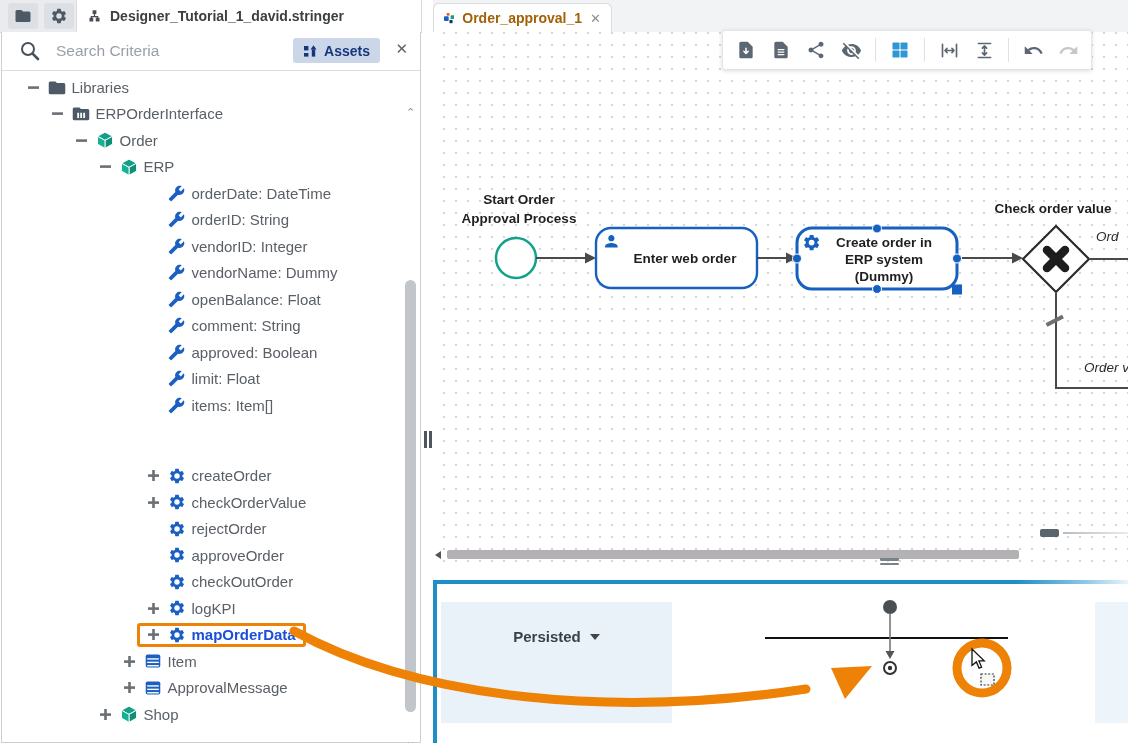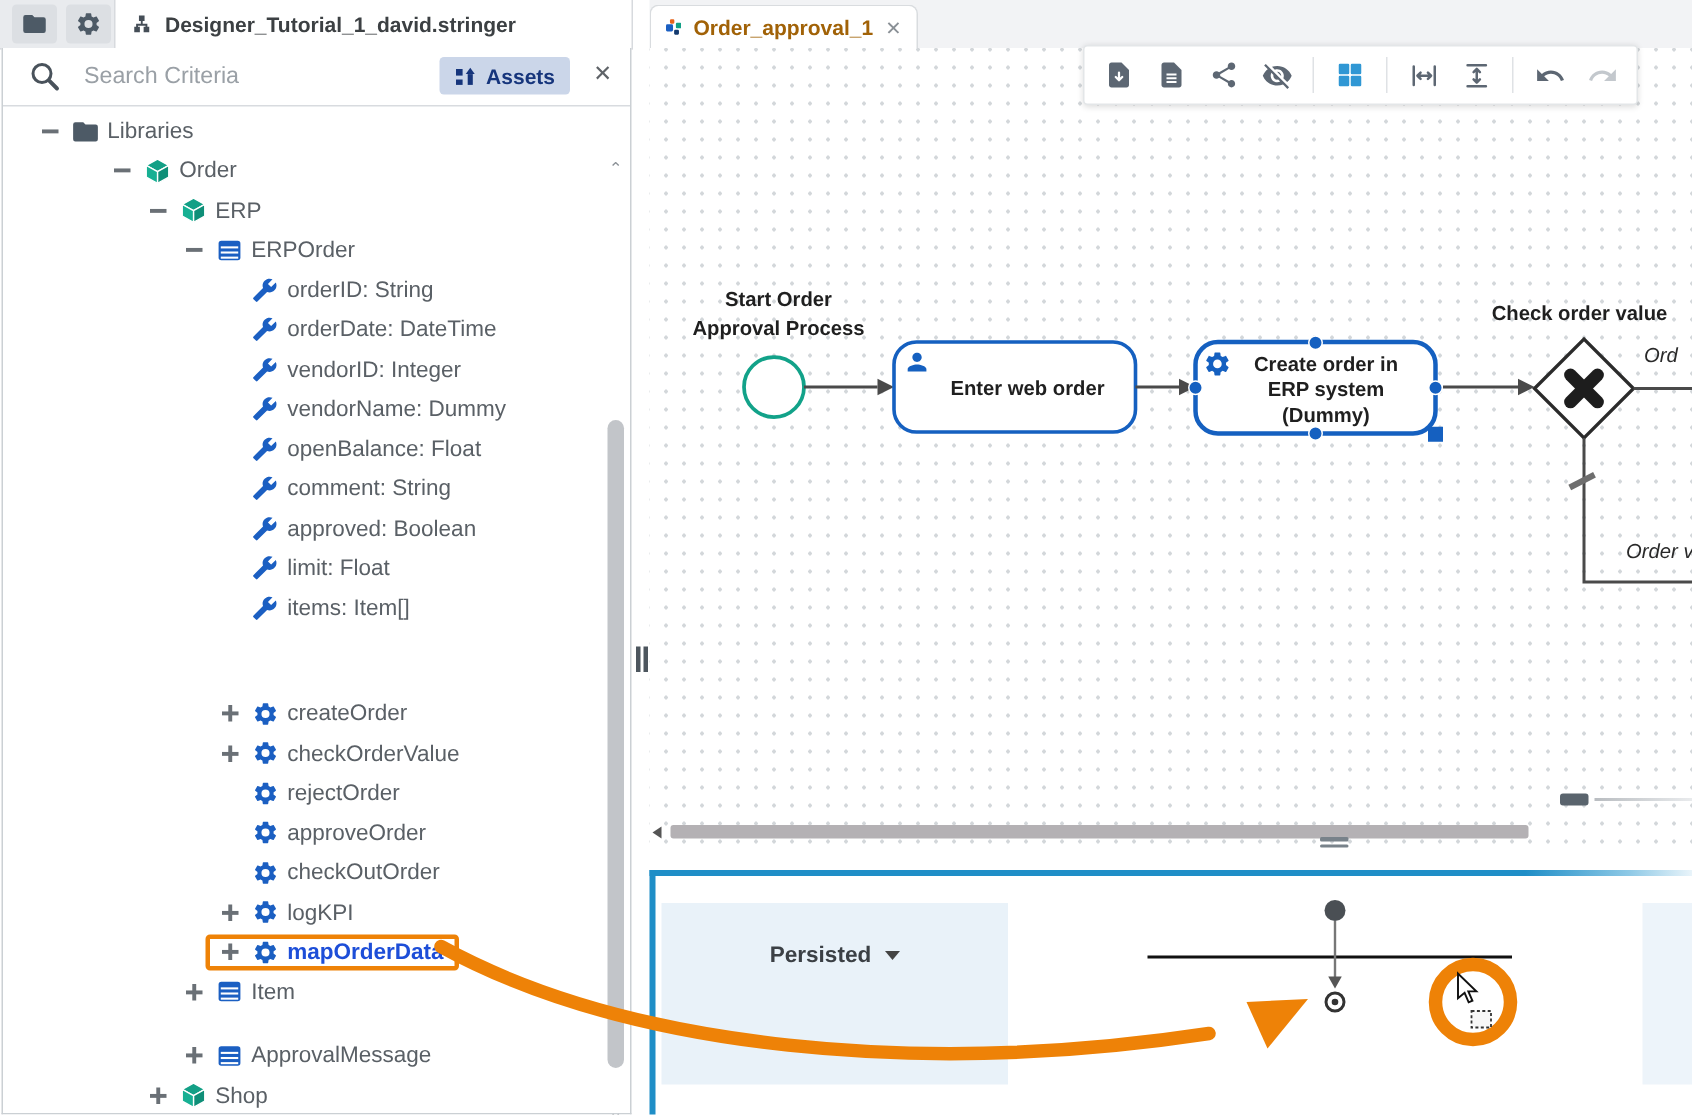--- a/index.html
+++ b/index.html
@@ -127,20 +127,38 @@
             </svg>
           </span>
           <span class="ticon">
             <svg width="19" height="17" viewBox="0 0 24 22">
               <path fill="#4d5a66" d="M10 3H3a2 2 0 0 0-2 2v13a2 2 0 0 0 2 2h18a2 2 0 0 0 2-2V7a2 2 0 0 0-2-2h-9l-2-2z"></path>
             </svg>
           </span>
           <span class="lbl">Libraries</span>
         </span>
       </div>
+      <div class="trow" style="padding-left: 48px;">
+        <span class="row-inner">
+          <span class="expander">
+            <svg width="13" height="13" viewBox="0 0 13 13">
+              <rect x="1" y="5.3" width="11" height="2.6" fill="#6a7076"></rect>
+            </svg>
+          </span>
+          <span class="ticon">
+            <svg width="19" height="17" viewBox="0 0 24 22">
+              <path fill="#4d5a66" d="M10 3H3a2 2 0 0 0-2 2v13a2 2 0 0 0 2 2h18a2 2 0 0 0 2-2V7a2 2 0 0 0-2-2h-9l-2-2z"></path>
+              <rect x="7" y="10" width="2.4" height="7" fill="#fff"></rect>
+              <rect x="11" y="10" width="2.4" height="7" fill="#fff"></rect>
+              <rect x="15" y="10" width="2.4" height="7" fill="#fff"></rect>
+            </svg>
+          </span>
+          <span class="lbl">ERPOrderInterface</span>
+        </span>
+      </div>
       <div class="trow" style="padding-left: 72px;">
         <span class="row-inner">
           <span class="expander">
             <svg width="13" height="13" viewBox="0 0 13 13">
               <rect x="1" y="5.3" width="11" height="2.6" fill="#6a7076"></rect>
             </svg>
           </span>
           <span class="ticon">
             <svg width="18" height="18" viewBox="0 0 24 24">
               <polygon points="12,1.5 22,7 12,12.5 2,7" fill="#13a086" stroke="#fff" stroke-width="1.2"></polygon>
@@ -161,272 +179,254 @@
           <span class="ticon">
             <svg width="18" height="18" viewBox="0 0 24 24">
               <polygon points="12,1.5 22,7 12,12.5 2,7" fill="#13a086" stroke="#fff" stroke-width="1.2"></polygon>
               <polygon points="22,7 22,17.5 12,23 12,12.5" fill="#0f8f78" stroke="#fff" stroke-width="1.2"></polygon>
               <polygon points="2,7 2,17.5 12,23 12,12.5" fill="#17b093" stroke="#fff" stroke-width="1.2"></polygon>
             </svg>
           </span>
           <span class="lbl">ERP</span>
         </span>
       </div>
+      <div class="trow" style="padding-left: 144px;">
+        <span class="row-inner">
+          <span class="expander"></span>
+          <span class="ticon">
+            <svg width="17" height="17" viewBox="0 0 24 24">
+              <g transform="scale(-1,1) translate(-24,0)">
+                <path fill="#1b5fc2" d="M22.7 19l-9.1-9.1c.9-2.3.4-5-1.5-6.9-2-2-5-2.4-7.4-1.3L9 6 6 9 1.6 4.7C.4 7.1.9 10.1 2.9 12.1c1.9 1.9 4.6 2.4 6.9 1.5l9.1 9.1c.4.4 1 .4 1.4 0l2.3-2.3c.5-.4.5-1.1.1-1.4z"></path>
+              </g>
+            </svg>
+          </span>
+          <span class="lbl">orderDate: DateTime</span>
+        </span>
+      </div>
+      <div class="trow" style="padding-left: 144px;">
+        <span class="row-inner">
+          <span class="expander"></span>
+          <span class="ticon">
+            <svg width="17" height="17" viewBox="0 0 24 24">
+              <g transform="scale(-1,1) translate(-24,0)">
+                <path fill="#1b5fc2" d="M22.7 19l-9.1-9.1c.9-2.3.4-5-1.5-6.9-2-2-5-2.4-7.4-1.3L9 6 6 9 1.6 4.7C.4 7.1.9 10.1 2.9 12.1c1.9 1.9 4.6 2.4 6.9 1.5l9.1 9.1c.4.4 1 .4 1.4 0l2.3-2.3c.5-.4.5-1.1.1-1.4z"></path>
+              </g>
+            </svg>
+          </span>
+          <span class="lbl">orderID: String</span>
+        </span>
+      </div>
+      <div class="trow" style="padding-left: 144px;">
+        <span class="row-inner">
+          <span class="expander"></span>
+          <span class="ticon">
+            <svg width="17" height="17" viewBox="0 0 24 24">
+              <g transform="scale(-1,1) translate(-24,0)">
+                <path fill="#1b5fc2" d="M22.7 19l-9.1-9.1c.9-2.3.4-5-1.5-6.9-2-2-5-2.4-7.4-1.3L9 6 6 9 1.6 4.7C.4 7.1.9 10.1 2.9 12.1c1.9 1.9 4.6 2.4 6.9 1.5l9.1 9.1c.4.4 1 .4 1.4 0l2.3-2.3c.5-.4.5-1.1.1-1.4z"></path>
+              </g>
+            </svg>
+          </span>
+          <span class="lbl">vendorID: Integer</span>
+        </span>
+      </div>
+      <div class="trow" style="padding-left: 144px;">
+        <span class="row-inner">
+          <span class="expander"></span>
+          <span class="ticon">
+            <svg width="17" height="17" viewBox="0 0 24 24">
+              <g transform="scale(-1,1) translate(-24,0)">
+                <path fill="#1b5fc2" d="M22.7 19l-9.1-9.1c.9-2.3.4-5-1.5-6.9-2-2-5-2.4-7.4-1.3L9 6 6 9 1.6 4.7C.4 7.1.9 10.1 2.9 12.1c1.9 1.9 4.6 2.4 6.9 1.5l9.1 9.1c.4.4 1 .4 1.4 0l2.3-2.3c.5-.4.5-1.1.1-1.4z"></path>
+              </g>
+            </svg>
+          </span>
+          <span class="lbl">vendorName: Dummy</span>
+        </span>
+      </div>
+      <div class="trow" style="padding-left: 144px;">
+        <span class="row-inner">
+          <span class="expander"></span>
+          <span class="ticon">
+            <svg width="17" height="17" viewBox="0 0 24 24">
+              <g transform="scale(-1,1) translate(-24,0)">
+                <path fill="#1b5fc2" d="M22.7 19l-9.1-9.1c.9-2.3.4-5-1.5-6.9-2-2-5-2.4-7.4-1.3L9 6 6 9 1.6 4.7C.4 7.1.9 10.1 2.9 12.1c1.9 1.9 4.6 2.4 6.9 1.5l9.1 9.1c.4.4 1 .4 1.4 0l2.3-2.3c.5-.4.5-1.1.1-1.4z"></path>
+              </g>
+            </svg>
+          </span>
+          <span class="lbl">openBalance: Float</span>
+        </span>
+      </div>
+      <div class="trow" style="padding-left: 144px;">
+        <span class="row-inner">
+          <span class="expander"></span>
+          <span class="ticon">
+            <svg width="17" height="17" viewBox="0 0 24 24">
+              <g transform="scale(-1,1) translate(-24,0)">
+                <path fill="#1b5fc2" d="M22.7 19l-9.1-9.1c.9-2.3.4-5-1.5-6.9-2-2-5-2.4-7.4-1.3L9 6 6 9 1.6 4.7C.4 7.1.9 10.1 2.9 12.1c1.9 1.9 4.6 2.4 6.9 1.5l9.1 9.1c.4.4 1 .4 1.4 0l2.3-2.3c.5-.4.5-1.1.1-1.4z"></path>
+              </g>
+            </svg>
+          </span>
+          <span class="lbl">comment: String</span>
+        </span>
+      </div>
+      <div class="trow" style="padding-left: 144px;">
+        <span class="row-inner">
+          <span class="expander"></span>
+          <span class="ticon">
+            <svg width="17" height="17" viewBox="0 0 24 24">
+              <g transform="scale(-1,1) translate(-24,0)">
+                <path fill="#1b5fc2" d="M22.7 19l-9.1-9.1c.9-2.3.4-5-1.5-6.9-2-2-5-2.4-7.4-1.3L9 6 6 9 1.6 4.7C.4 7.1.9 10.1 2.9 12.1c1.9 1.9 4.6 2.4 6.9 1.5l9.1 9.1c.4.4 1 .4 1.4 0l2.3-2.3c.5-.4.5-1.1.1-1.4z"></path>
+              </g>
+            </svg>
+          </span>
+          <span class="lbl">approved: Boolean</span>
+        </span>
+      </div>
+      <div class="trow" style="padding-left: 144px;">
+        <span class="row-inner">
+          <span class="expander"></span>
+          <span class="ticon">
+            <svg width="17" height="17" viewBox="0 0 24 24">
+              <g transform="scale(-1,1) translate(-24,0)">
+                <path fill="#1b5fc2" d="M22.7 19l-9.1-9.1c.9-2.3.4-5-1.5-6.9-2-2-5-2.4-7.4-1.3L9 6 6 9 1.6 4.7C.4 7.1.9 10.1 2.9 12.1c1.9 1.9 4.6 2.4 6.9 1.5l9.1 9.1c.4.4 1 .4 1.4 0l2.3-2.3c.5-.4.5-1.1.1-1.4z"></path>
+              </g>
+            </svg>
+          </span>
+          <span class="lbl">limit: Float</span>
+        </span>
+      </div>
+      <div class="trow" style="padding-left: 144px;">
+        <span class="row-inner">
+          <span class="expander"></span>
+          <span class="ticon">
+            <svg width="17" height="17" viewBox="0 0 24 24">
+              <g transform="scale(-1,1) translate(-24,0)">
+                <path fill="#1b5fc2" d="M22.7 19l-9.1-9.1c.9-2.3.4-5-1.5-6.9-2-2-5-2.4-7.4-1.3L9 6 6 9 1.6 4.7C.4 7.1.9 10.1 2.9 12.1c1.9 1.9 4.6 2.4 6.9 1.5l9.1 9.1c.4.4 1 .4 1.4 0l2.3-2.3c.5-.4.5-1.1.1-1.4z"></path>
+              </g>
+            </svg>
+          </span>
+          <span class="lbl">items: Item[]</span>
+        </span>
+      </div>
+      <div class="trow" style="padding-left: 144px; margin-top: 44px;">
+        <span class="row-inner">
+          <span class="expander">
+            <svg width="13" height="13" viewBox="0 0 13 13">
+              <rect x="1" y="5.3" width="11" height="2.6" fill="#6a7076"></rect>
+              <rect x="5.2" y="1" width="2.6" height="11" fill="#6a7076"></rect>
+            </svg>
+          </span>
+          <span class="ticon">
+            <svg width="18" height="18" viewBox="0 0 24 24">
+              <path fill="#1b5fc2" d="M19.14 12.94c.04-.3.06-.61.06-.94 0-.32-.02-.64-.07-.94l2.03-1.58c.18-.14.23-.41.12-.61l-1.92-3.32c-.12-.22-.37-.29-.59-.22l-2.39.96c-.5-.38-1.03-.7-1.62-.94l-.36-2.54c-.04-.24-.24-.41-.48-.41h-3.84c-.24 0-.43.17-.47.41l-.36 2.54c-.59.24-1.13.57-1.62.94l-2.39-.96c-.22-.08-.47 0-.59.22L2.74 8.87c-.12.21-.08.47.12.61l2.03 1.58c-.05.3-.09.63-.09.94s.02.64.07.94l-2.03 1.58c-.18.14-.23.41-.12.61l1.92 3.32c.12.22.37.29.59.22l2.39-.96c.5.38 1.03.7 1.62.94l.36 2.54c.05.24.24.41.48.41h3.84c.24 0 .44-.17.47-.41l.36-2.54c.59-.24 1.13-.56 1.62-.94l2.39.96c.22.08.47 0 .59-.22l1.92-3.32c.12-.22.07-.47-.12-.61l-2.01-1.58zM12 15.6A3.6 3.6 0 1 1 12 8.4a3.6 3.6 0 0 1 0 7.2z"></path>
+            </svg>
+          </span>
+          <span class="lbl">createOrder</span>
+        </span>
+      </div>
+      <div class="trow" style="padding-left: 144px;">
+        <span class="row-inner">
+          <span class="expander">
+            <svg width="13" height="13" viewBox="0 0 13 13">
+              <rect x="1" y="5.3" width="11" height="2.6" fill="#6a7076"></rect>
+              <rect x="5.2" y="1" width="2.6" height="11" fill="#6a7076"></rect>
+            </svg>
+          </span>
+          <span class="ticon">
+            <svg width="18" height="18" viewBox="0 0 24 24">
+              <path fill="#1b5fc2" d="M19.14 12.94c.04-.3.06-.61.06-.94 0-.32-.02-.64-.07-.94l2.03-1.58c.18-.14.23-.41.12-.61l-1.92-3.32c-.12-.22-.37-.29-.59-.22l-2.39.96c-.5-.38-1.03-.7-1.62-.94l-.36-2.54c-.04-.24-.24-.41-.48-.41h-3.84c-.24 0-.43.17-.47.41l-.36 2.54c-.59.24-1.13.57-1.62.94l-2.39-.96c-.22-.08-.47 0-.59.22L2.74 8.87c-.12.21-.08.47.12.61l2.03 1.58c-.05.3-.09.63-.09.94s.02.64.07.94l-2.03 1.58c-.18.14-.23.41-.12.61l1.92 3.32c.12.22.37.29.59.22l2.39-.96c.5.38 1.03.7 1.62.94l.36 2.54c.05.24.24.41.48.41h3.84c.24 0 .44-.17.47-.41l.36-2.54c.59-.24 1.13-.56 1.62-.94l2.39.96c.22.08.47 0 .59-.22l1.92-3.32c.12-.22.07-.47-.12-.61l-2.01-1.58zM12 15.6A3.6 3.6 0 1 1 12 8.4a3.6 3.6 0 0 1 0 7.2z"></path>
+            </svg>
+          </span>
+          <span class="lbl">checkOrderValue</span>
+        </span>
+      </div>
+      <div class="trow" style="padding-left: 144px;">
+        <span class="row-inner">
+          <span class="expander"></span>
+          <span class="ticon">
+            <svg width="18" height="18" viewBox="0 0 24 24">
+              <path fill="#1b5fc2" d="M19.14 12.94c.04-.3.06-.61.06-.94 0-.32-.02-.64-.07-.94l2.03-1.58c.18-.14.23-.41.12-.61l-1.92-3.32c-.12-.22-.37-.29-.59-.22l-2.39.96c-.5-.38-1.03-.7-1.62-.94l-.36-2.54c-.04-.24-.24-.41-.48-.41h-3.84c-.24 0-.43.17-.47.41l-.36 2.54c-.59.24-1.13.57-1.62.94l-2.39-.96c-.22-.08-.47 0-.59.22L2.74 8.87c-.12.21-.08.47.12.61l2.03 1.58c-.05.3-.09.63-.09.94s.02.64.07.94l-2.03 1.58c-.18.14-.23.41-.12.61l1.92 3.32c.12.22.37.29.59.22l2.39-.96c.5.38 1.03.7 1.62.94l.36 2.54c.05.24.24.41.48.41h3.84c.24 0 .44-.17.47-.41l.36-2.54c.59-.24 1.13-.56 1.62-.94l2.39.96c.22.08.47 0 .59-.22l1.92-3.32c.12-.22.07-.47-.12-.61l-2.01-1.58zM12 15.6A3.6 3.6 0 1 1 12 8.4a3.6 3.6 0 0 1 0 7.2z"></path>
+            </svg>
+          </span>
+          <span class="lbl">rejectOrder</span>
+        </span>
+      </div>
+      <div class="trow" style="padding-left: 144px;">
+        <span class="row-inner">
+          <span class="expander"></span>
+          <span class="ticon">
+            <svg width="18" height="18" viewBox="0 0 24 24">
+              <path fill="#1b5fc2" d="M19.14 12.94c.04-.3.06-.61.06-.94 0-.32-.02-.64-.07-.94l2.03-1.58c.18-.14.23-.41.12-.61l-1.92-3.32c-.12-.22-.37-.29-.59-.22l-2.39.96c-.5-.38-1.03-.7-1.62-.94l-.36-2.54c-.04-.24-.24-.41-.48-.41h-3.84c-.24 0-.43.17-.47.41l-.36 2.54c-.59.24-1.13.57-1.62.94l-2.39-.96c-.22-.08-.47 0-.59.22L2.74 8.87c-.12.21-.08.47.12.61l2.03 1.58c-.05.3-.09.63-.09.94s.02.64.07.94l-2.03 1.58c-.18.14-.23.41-.12.61l1.92 3.32c.12.22.37.29.59.22l2.39-.96c.5.38 1.03.7 1.62.94l.36 2.54c.05.24.24.41.48.41h3.84c.24 0 .44-.17.47-.41l.36-2.54c.59-.24 1.13-.56 1.62-.94l2.39.96c.22.08.47 0 .59-.22l1.92-3.32c.12-.22.07-.47-.12-.61l-2.01-1.58zM12 15.6A3.6 3.6 0 1 1 12 8.4a3.6 3.6 0 0 1 0 7.2z"></path>
+            </svg>
+          </span>
+          <span class="lbl">approveOrder</span>
+        </span>
+      </div>
+      <div class="trow" style="padding-left: 144px;">
+        <span class="row-inner">
+          <span class="expander"></span>
+          <span class="ticon">
+            <svg width="18" height="18" viewBox="0 0 24 24">
+              <path fill="#1b5fc2" d="M19.14 12.94c.04-.3.06-.61.06-.94 0-.32-.02-.64-.07-.94l2.03-1.58c.18-.14.23-.41.12-.61l-1.92-3.32c-.12-.22-.37-.29-.59-.22l-2.39.96c-.5-.38-1.03-.7-1.62-.94l-.36-2.54c-.04-.24-.24-.41-.48-.41h-3.84c-.24 0-.43.17-.47.41l-.36 2.54c-.59.24-1.13.57-1.62.94l-2.39-.96c-.22-.08-.47 0-.59.22L2.74 8.87c-.12.21-.08.47.12.61l2.03 1.58c-.05.3-.09.63-.09.94s.02.64.07.94l-2.03 1.58c-.18.14-.23.41-.12.61l1.92 3.32c.12.22.37.29.59.22l2.39-.96c.5.38 1.03.7 1.62.94l.36 2.54c.05.24.24.41.48.41h3.84c.24 0 .44-.17.47-.41l.36-2.54c.59-.24 1.13-.56 1.62-.94l2.39.96c.22.08.47 0 .59-.22l1.92-3.32c.12-.22.07-.47-.12-.61l-2.01-1.58zM12 15.6A3.6 3.6 0 1 1 12 8.4a3.6 3.6 0 0 1 0 7.2z"></path>
+            </svg>
+          </span>
+          <span class="lbl">checkOutOrder</span>
+        </span>
+      </div>
+      <div class="trow" style="padding-left: 144px;">
+        <span class="row-inner">
+          <span class="expander">
+            <svg width="13" height="13" viewBox="0 0 13 13">
+              <rect x="1" y="5.3" width="11" height="2.6" fill="#6a7076"></rect>
+              <rect x="5.2" y="1" width="2.6" height="11" fill="#6a7076"></rect>
+            </svg>
+          </span>
+          <span class="ticon">
+            <svg width="18" height="18" viewBox="0 0 24 24">
+              <path fill="#1b5fc2" d="M19.14 12.94c.04-.3.06-.61.06-.94 0-.32-.02-.64-.07-.94l2.03-1.58c.18-.14.23-.41.12-.61l-1.92-3.32c-.12-.22-.37-.29-.59-.22l-2.39.96c-.5-.38-1.03-.7-1.62-.94l-.36-2.54c-.04-.24-.24-.41-.48-.41h-3.84c-.24 0-.43.17-.47.41l-.36 2.54c-.59.24-1.13.57-1.62.94l-2.39-.96c-.22-.08-.47 0-.59.22L2.74 8.87c-.12.21-.08.47.12.61l2.03 1.58c-.05.3-.09.63-.09.94s.02.64.07.94l-2.03 1.58c-.18.14-.23.41-.12.61l1.92 3.32c.12.22.37.29.59.22l2.39-.96c.5.38 1.03.7 1.62.94l.36 2.54c.05.24.24.41.48.41h3.84c.24 0 .44-.17.47-.41l.36-2.54c.59-.24 1.13-.56 1.62-.94l2.39.96c.22.08.47 0 .59-.22l1.92-3.32c.12-.22.07-.47-.12-.61l-2.01-1.58zM12 15.6A3.6 3.6 0 1 1 12 8.4a3.6 3.6 0 0 1 0 7.2z"></path>
+            </svg>
+          </span>
+          <span class="lbl">logKPI</span>
+        </span>
+      </div>
+      <div class="trow" style="padding-left: 144px;">
+        <span class="row-inner hl">
+          <span class="expander">
+            <svg width="13" height="13" viewBox="0 0 13 13">
+              <rect x="1" y="5.3" width="11" height="2.6" fill="#6a7076"></rect>
+              <rect x="5.2" y="1" width="2.6" height="11" fill="#6a7076"></rect>
+            </svg>
+          </span>
+          <span class="ticon">
+            <svg width="18" height="18" viewBox="0 0 24 24">
+              <path fill="#1b5fc2" d="M19.14 12.94c.04-.3.06-.61.06-.94 0-.32-.02-.64-.07-.94l2.03-1.58c.18-.14.23-.41.12-.61l-1.92-3.32c-.12-.22-.37-.29-.59-.22l-2.39.96c-.5-.38-1.03-.7-1.62-.94l-.36-2.54c-.04-.24-.24-.41-.48-.41h-3.84c-.24 0-.43.17-.47.41l-.36 2.54c-.59.24-1.13.57-1.62.94l-2.39-.96c-.22-.08-.47 0-.59.22L2.74 8.87c-.12.21-.08.47.12.61l2.03 1.58c-.05.3-.09.63-.09.94s.02.64.07.94l-2.03 1.58c-.18.14-.23.41-.12.61l1.92 3.32c.12.22.37.29.59.22l2.39-.96c.5.38 1.03.7 1.62.94l.36 2.54c.05.24.24.41.48.41h3.84c.24 0 .44-.17.47-.41l.36-2.54c.59-.24 1.13-.56 1.62-.94l2.39.96c.22.08.47 0 .59-.22l1.92-3.32c.12-.22.07-.47-.12-.61l-2.01-1.58zM12 15.6A3.6 3.6 0 1 1 12 8.4a3.6 3.6 0 0 1 0 7.2z"></path>
+            </svg>
+          </span>
+          <span class="lbl">mapOrderData</span>
+        </span>
+      </div>
       <div class="trow" style="padding-left: 120px;">
         <span class="row-inner">
           <span class="expander">
             <svg width="13" height="13" viewBox="0 0 13 13">
               <rect x="1" y="5.3" width="11" height="2.6" fill="#6a7076"></rect>
+              <rect x="5.2" y="1" width="2.6" height="11" fill="#6a7076"></rect>
             </svg>
           </span>
           <span class="ticon">
             <svg width="18" height="16" viewBox="0 0 24 22">
               <rect x="2" y="2" width="20" height="18" rx="2.5" fill="#1b5fc2"></rect>
               <rect x="4" y="7.2" width="16" height="1.9" fill="#fff"></rect>
               <rect x="4" y="11.9" width="16" height="1.9" fill="#fff"></rect>
               <rect x="4" y="16.6" width="16" height="1.9" fill="#fff"></rect>
             </svg>
           </span>
-          <span class="lbl">ERPOrder</span>
-        </span>
-      </div>
-      <div class="trow" style="padding-left: 144px;">
-        <span class="row-inner">
-          <span class="expander"></span>
-          <span class="ticon">
-            <svg width="17" height="17" viewBox="0 0 24 24">
-              <g transform="scale(-1,1) translate(-24,0)">
-                <path fill="#1b5fc2" d="M22.7 19l-9.1-9.1c.9-2.3.4-5-1.5-6.9-2-2-5-2.4-7.4-1.3L9 6 6 9 1.6 4.7C.4 7.1.9 10.1 2.9 12.1c1.9 1.9 4.6 2.4 6.9 1.5l9.1 9.1c.4.4 1 .4 1.4 0l2.3-2.3c.5-.4.5-1.1.1-1.4z"></path>
-              </g>
-            </svg>
-          </span>
-          <span class="lbl">orderID: String</span>
-        </span>
-      </div>
-      <div class="trow" style="padding-left: 144px;">
-        <span class="row-inner">
-          <span class="expander"></span>
-          <span class="ticon">
-            <svg width="17" height="17" viewBox="0 0 24 24">
-              <g transform="scale(-1,1) translate(-24,0)">
-                <path fill="#1b5fc2" d="M22.7 19l-9.1-9.1c.9-2.3.4-5-1.5-6.9-2-2-5-2.4-7.4-1.3L9 6 6 9 1.6 4.7C.4 7.1.9 10.1 2.9 12.1c1.9 1.9 4.6 2.4 6.9 1.5l9.1 9.1c.4.4 1 .4 1.4 0l2.3-2.3c.5-.4.5-1.1.1-1.4z"></path>
-              </g>
-            </svg>
-          </span>
-          <span class="lbl">orderDate: DateTime</span>
-        </span>
-      </div>
-      <div class="trow" style="padding-left: 144px;">
-        <span class="row-inner">
-          <span class="expander"></span>
-          <span class="ticon">
-            <svg width="17" height="17" viewBox="0 0 24 24">
-              <g transform="scale(-1,1) translate(-24,0)">
-                <path fill="#1b5fc2" d="M22.7 19l-9.1-9.1c.9-2.3.4-5-1.5-6.9-2-2-5-2.4-7.4-1.3L9 6 6 9 1.6 4.7C.4 7.1.9 10.1 2.9 12.1c1.9 1.9 4.6 2.4 6.9 1.5l9.1 9.1c.4.4 1 .4 1.4 0l2.3-2.3c.5-.4.5-1.1.1-1.4z"></path>
-              </g>
-            </svg>
-          </span>
-          <span class="lbl">vendorID: Integer</span>
-        </span>
-      </div>
-      <div class="trow" style="padding-left: 144px;">
-        <span class="row-inner">
-          <span class="expander"></span>
-          <span class="ticon">
-            <svg width="17" height="17" viewBox="0 0 24 24">
-              <g transform="scale(-1,1) translate(-24,0)">
-                <path fill="#1b5fc2" d="M22.7 19l-9.1-9.1c.9-2.3.4-5-1.5-6.9-2-2-5-2.4-7.4-1.3L9 6 6 9 1.6 4.7C.4 7.1.9 10.1 2.9 12.1c1.9 1.9 4.6 2.4 6.9 1.5l9.1 9.1c.4.4 1 .4 1.4 0l2.3-2.3c.5-.4.5-1.1.1-1.4z"></path>
-              </g>
-            </svg>
-          </span>
-          <span class="lbl">vendorName: Dummy</span>
-        </span>
-      </div>
-      <div class="trow" style="padding-left: 144px;">
-        <span class="row-inner">
-          <span class="expander"></span>
-          <span class="ticon">
-            <svg width="17" height="17" viewBox="0 0 24 24">
-              <g transform="scale(-1,1) translate(-24,0)">
-                <path fill="#1b5fc2" d="M22.7 19l-9.1-9.1c.9-2.3.4-5-1.5-6.9-2-2-5-2.4-7.4-1.3L9 6 6 9 1.6 4.7C.4 7.1.9 10.1 2.9 12.1c1.9 1.9 4.6 2.4 6.9 1.5l9.1 9.1c.4.4 1 .4 1.4 0l2.3-2.3c.5-.4.5-1.1.1-1.4z"></path>
-              </g>
-            </svg>
-          </span>
-          <span class="lbl">openBalance: Float</span>
-        </span>
-      </div>
-      <div class="trow" style="padding-left: 144px;">
-        <span class="row-inner">
-          <span class="expander"></span>
-          <span class="ticon">
-            <svg width="17" height="17" viewBox="0 0 24 24">
-              <g transform="scale(-1,1) translate(-24,0)">
-                <path fill="#1b5fc2" d="M22.7 19l-9.1-9.1c.9-2.3.4-5-1.5-6.9-2-2-5-2.4-7.4-1.3L9 6 6 9 1.6 4.7C.4 7.1.9 10.1 2.9 12.1c1.9 1.9 4.6 2.4 6.9 1.5l9.1 9.1c.4.4 1 .4 1.4 0l2.3-2.3c.5-.4.5-1.1.1-1.4z"></path>
-              </g>
-            </svg>
-          </span>
-          <span class="lbl">comment: String</span>
-        </span>
-      </div>
-      <div class="trow" style="padding-left: 144px;">
-        <span class="row-inner">
-          <span class="expander"></span>
-          <span class="ticon">
-            <svg width="17" height="17" viewBox="0 0 24 24">
-              <g transform="scale(-1,1) translate(-24,0)">
-                <path fill="#1b5fc2" d="M22.7 19l-9.1-9.1c.9-2.3.4-5-1.5-6.9-2-2-5-2.4-7.4-1.3L9 6 6 9 1.6 4.7C.4 7.1.9 10.1 2.9 12.1c1.9 1.9 4.6 2.4 6.9 1.5l9.1 9.1c.4.4 1 .4 1.4 0l2.3-2.3c.5-.4.5-1.1.1-1.4z"></path>
-              </g>
-            </svg>
-          </span>
-          <span class="lbl">approved: Boolean</span>
-        </span>
-      </div>
-      <div class="trow" style="padding-left: 144px;">
-        <span class="row-inner">
-          <span class="expander"></span>
-          <span class="ticon">
-            <svg width="17" height="17" viewBox="0 0 24 24">
-              <g transform="scale(-1,1) translate(-24,0)">
-                <path fill="#1b5fc2" d="M22.7 19l-9.1-9.1c.9-2.3.4-5-1.5-6.9-2-2-5-2.4-7.4-1.3L9 6 6 9 1.6 4.7C.4 7.1.9 10.1 2.9 12.1c1.9 1.9 4.6 2.4 6.9 1.5l9.1 9.1c.4.4 1 .4 1.4 0l2.3-2.3c.5-.4.5-1.1.1-1.4z"></path>
-              </g>
-            </svg>
-          </span>
-          <span class="lbl">limit: Float</span>
-        </span>
-      </div>
-      <div class="trow" style="padding-left: 144px;">
-        <span class="row-inner">
-          <span class="expander"></span>
-          <span class="ticon">
-            <svg width="17" height="17" viewBox="0 0 24 24">
-              <g transform="scale(-1,1) translate(-24,0)">
-                <path fill="#1b5fc2" d="M22.7 19l-9.1-9.1c.9-2.3.4-5-1.5-6.9-2-2-5-2.4-7.4-1.3L9 6 6 9 1.6 4.7C.4 7.1.9 10.1 2.9 12.1c1.9 1.9 4.6 2.4 6.9 1.5l9.1 9.1c.4.4 1 .4 1.4 0l2.3-2.3c.5-.4.5-1.1.1-1.4z"></path>
-              </g>
-            </svg>
-          </span>
-          <span class="lbl">items: Item[]</span>
-        </span>
-      </div>
-      <div class="trow" style="padding-left: 144px; margin-top: 44px;">
-        <span class="row-inner">
-          <span class="expander">
-            <svg width="13" height="13" viewBox="0 0 13 13">
-              <rect x="1" y="5.3" width="11" height="2.6" fill="#6a7076"></rect>
-              <rect x="5.2" y="1" width="2.6" height="11" fill="#6a7076"></rect>
-            </svg>
-          </span>
-          <span class="ticon">
-            <svg width="18" height="18" viewBox="0 0 24 24">
-              <path fill="#1b5fc2" d="M19.14 12.94c.04-.3.06-.61.06-.94 0-.32-.02-.64-.07-.94l2.03-1.58c.18-.14.23-.41.12-.61l-1.92-3.32c-.12-.22-.37-.29-.59-.22l-2.39.96c-.5-.38-1.03-.7-1.62-.94l-.36-2.54c-.04-.24-.24-.41-.48-.41h-3.84c-.24 0-.43.17-.47.41l-.36 2.54c-.59.24-1.13.57-1.62.94l-2.39-.96c-.22-.08-.47 0-.59.22L2.74 8.87c-.12.21-.08.47.12.61l2.03 1.58c-.05.3-.09.63-.09.94s.02.64.07.94l-2.03 1.58c-.18.14-.23.41-.12.61l1.92 3.32c.12.22.37.29.59.22l2.39-.96c.5.38 1.03.7 1.62.94l.36 2.54c.05.24.24.41.48.41h3.84c.24 0 .44-.17.47-.41l.36-2.54c.59-.24 1.13-.56 1.62-.94l2.39.96c.22.08.47 0 .59-.22l1.92-3.32c.12-.22.07-.47-.12-.61l-2.01-1.58zM12 15.6A3.6 3.6 0 1 1 12 8.4a3.6 3.6 0 0 1 0 7.2z"></path>
-            </svg>
-          </span>
-          <span class="lbl">createOrder</span>
-        </span>
-      </div>
-      <div class="trow" style="padding-left: 144px;">
-        <span class="row-inner">
-          <span class="expander">
-            <svg width="13" height="13" viewBox="0 0 13 13">
-              <rect x="1" y="5.3" width="11" height="2.6" fill="#6a7076"></rect>
-              <rect x="5.2" y="1" width="2.6" height="11" fill="#6a7076"></rect>
-            </svg>
-          </span>
-          <span class="ticon">
-            <svg width="18" height="18" viewBox="0 0 24 24">
-              <path fill="#1b5fc2" d="M19.14 12.94c.04-.3.06-.61.06-.94 0-.32-.02-.64-.07-.94l2.03-1.58c.18-.14.23-.41.12-.61l-1.92-3.32c-.12-.22-.37-.29-.59-.22l-2.39.96c-.5-.38-1.03-.7-1.62-.94l-.36-2.54c-.04-.24-.24-.41-.48-.41h-3.84c-.24 0-.43.17-.47.41l-.36 2.54c-.59.24-1.13.57-1.62.94l-2.39-.96c-.22-.08-.47 0-.59.22L2.74 8.87c-.12.21-.08.47.12.61l2.03 1.58c-.05.3-.09.63-.09.94s.02.64.07.94l-2.03 1.58c-.18.14-.23.41-.12.61l1.92 3.32c.12.22.37.29.59.22l2.39-.96c.5.38 1.03.7 1.62.94l.36 2.54c.05.24.24.41.48.41h3.84c.24 0 .44-.17.47-.41l.36-2.54c.59-.24 1.13-.56 1.62-.94l2.39.96c.22.08.47 0 .59-.22l1.92-3.32c.12-.22.07-.47-.12-.61l-2.01-1.58zM12 15.6A3.6 3.6 0 1 1 12 8.4a3.6 3.6 0 0 1 0 7.2z"></path>
-            </svg>
-          </span>
-          <span class="lbl">checkOrderValue</span>
-        </span>
-      </div>
-      <div class="trow" style="padding-left: 144px;">
-        <span class="row-inner">
-          <span class="expander"></span>
-          <span class="ticon">
-            <svg width="18" height="18" viewBox="0 0 24 24">
-              <path fill="#1b5fc2" d="M19.14 12.94c.04-.3.06-.61.06-.94 0-.32-.02-.64-.07-.94l2.03-1.58c.18-.14.23-.41.12-.61l-1.92-3.32c-.12-.22-.37-.29-.59-.22l-2.39.96c-.5-.38-1.03-.7-1.62-.94l-.36-2.54c-.04-.24-.24-.41-.48-.41h-3.84c-.24 0-.43.17-.47.41l-.36 2.54c-.59.24-1.13.57-1.62.94l-2.39-.96c-.22-.08-.47 0-.59.22L2.74 8.87c-.12.21-.08.47.12.61l2.03 1.58c-.05.3-.09.63-.09.94s.02.64.07.94l-2.03 1.58c-.18.14-.23.41-.12.61l1.92 3.32c.12.22.37.29.59.22l2.39-.96c.5.38 1.03.7 1.62.94l.36 2.54c.05.24.24.41.48.41h3.84c.24 0 .44-.17.47-.41l.36-2.54c.59-.24 1.13-.56 1.62-.94l2.39.96c.22.08.47 0 .59-.22l1.92-3.32c.12-.22.07-.47-.12-.61l-2.01-1.58zM12 15.6A3.6 3.6 0 1 1 12 8.4a3.6 3.6 0 0 1 0 7.2z"></path>
-            </svg>
-          </span>
-          <span class="lbl">rejectOrder</span>
-        </span>
-      </div>
-      <div class="trow" style="padding-left: 144px;">
-        <span class="row-inner">
-          <span class="expander"></span>
-          <span class="ticon">
-            <svg width="18" height="18" viewBox="0 0 24 24">
-              <path fill="#1b5fc2" d="M19.14 12.94c.04-.3.06-.61.06-.94 0-.32-.02-.64-.07-.94l2.03-1.58c.18-.14.23-.41.12-.61l-1.92-3.32c-.12-.22-.37-.29-.59-.22l-2.39.96c-.5-.38-1.03-.7-1.62-.94l-.36-2.54c-.04-.24-.24-.41-.48-.41h-3.84c-.24 0-.43.17-.47.41l-.36 2.54c-.59.24-1.13.57-1.62.94l-2.39-.96c-.22-.08-.47 0-.59.22L2.74 8.87c-.12.21-.08.47.12.61l2.03 1.58c-.05.3-.09.63-.09.94s.02.64.07.94l-2.03 1.58c-.18.14-.23.41-.12.61l1.92 3.32c.12.22.37.29.59.22l2.39-.96c.5.38 1.03.7 1.62.94l.36 2.54c.05.24.24.41.48.41h3.84c.24 0 .44-.17.47-.41l.36-2.54c.59-.24 1.13-.56 1.62-.94l2.39.96c.22.08.47 0 .59-.22l1.92-3.32c.12-.22.07-.47-.12-.61l-2.01-1.58zM12 15.6A3.6 3.6 0 1 1 12 8.4a3.6 3.6 0 0 1 0 7.2z"></path>
-            </svg>
-          </span>
-          <span class="lbl">approveOrder</span>
-        </span>
-      </div>
-      <div class="trow" style="padding-left: 144px;">
-        <span class="row-inner">
-          <span class="expander"></span>
-          <span class="ticon">
-            <svg width="18" height="18" viewBox="0 0 24 24">
-              <path fill="#1b5fc2" d="M19.14 12.94c.04-.3.06-.61.06-.94 0-.32-.02-.64-.07-.94l2.03-1.58c.18-.14.23-.41.12-.61l-1.92-3.32c-.12-.22-.37-.29-.59-.22l-2.39.96c-.5-.38-1.03-.7-1.62-.94l-.36-2.54c-.04-.24-.24-.41-.48-.41h-3.84c-.24 0-.43.17-.47.41l-.36 2.54c-.59.24-1.13.57-1.62.94l-2.39-.96c-.22-.08-.47 0-.59.22L2.74 8.87c-.12.21-.08.47.12.61l2.03 1.58c-.05.3-.09.63-.09.94s.02.64.07.94l-2.03 1.58c-.18.14-.23.41-.12.61l1.92 3.32c.12.22.37.29.59.22l2.39-.96c.5.38 1.03.7 1.62.94l.36 2.54c.05.24.24.41.48.41h3.84c.24 0 .44-.17.47-.41l.36-2.54c.59-.24 1.13-.56 1.62-.94l2.39.96c.22.08.47 0 .59-.22l1.92-3.32c.12-.22.07-.47-.12-.61l-2.01-1.58zM12 15.6A3.6 3.6 0 1 1 12 8.4a3.6 3.6 0 0 1 0 7.2z"></path>
-            </svg>
-          </span>
-          <span class="lbl">checkOutOrder</span>
-        </span>
-      </div>
-      <div class="trow" style="padding-left: 144px;">
-        <span class="row-inner">
-          <span class="expander">
-            <svg width="13" height="13" viewBox="0 0 13 13">
-              <rect x="1" y="5.3" width="11" height="2.6" fill="#6a7076"></rect>
-              <rect x="5.2" y="1" width="2.6" height="11" fill="#6a7076"></rect>
-            </svg>
-          </span>
-          <span class="ticon">
-            <svg width="18" height="18" viewBox="0 0 24 24">
-              <path fill="#1b5fc2" d="M19.14 12.94c.04-.3.06-.61.06-.94 0-.32-.02-.64-.07-.94l2.03-1.58c.18-.14.23-.41.12-.61l-1.92-3.32c-.12-.22-.37-.29-.59-.22l-2.39.96c-.5-.38-1.03-.7-1.62-.94l-.36-2.54c-.04-.24-.24-.41-.48-.41h-3.84c-.24 0-.43.17-.47.41l-.36 2.54c-.59.24-1.13.57-1.62.94l-2.39-.96c-.22-.08-.47 0-.59.22L2.74 8.87c-.12.21-.08.47.12.61l2.03 1.58c-.05.3-.09.63-.09.94s.02.64.07.94l-2.03 1.58c-.18.14-.23.41-.12.61l1.92 3.32c.12.22.37.29.59.22l2.39-.96c.5.38 1.03.7 1.62.94l.36 2.54c.05.24.24.41.48.41h3.84c.24 0 .44-.17.47-.41l.36-2.54c.59-.24 1.13-.56 1.62-.94l2.39.96c.22.08.47 0 .59-.22l1.92-3.32c.12-.22.07-.47-.12-.61l-2.01-1.58zM12 15.6A3.6 3.6 0 1 1 12 8.4a3.6 3.6 0 0 1 0 7.2z"></path>
-            </svg>
-          </span>
-          <span class="lbl">logKPI</span>
-        </span>
-      </div>
-      <div class="trow" style="padding-left: 144px;">
-        <span class="row-inner hl">
-          <span class="expander">
-            <svg width="13" height="13" viewBox="0 0 13 13">
-              <rect x="1" y="5.3" width="11" height="2.6" fill="#6a7076"></rect>
-              <rect x="5.2" y="1" width="2.6" height="11" fill="#6a7076"></rect>
-            </svg>
-          </span>
-          <span class="ticon">
-            <svg width="18" height="18" viewBox="0 0 24 24">
-              <path fill="#1b5fc2" d="M19.14 12.94c.04-.3.06-.61.06-.94 0-.32-.02-.64-.07-.94l2.03-1.58c.18-.14.23-.41.12-.61l-1.92-3.32c-.12-.22-.37-.29-.59-.22l-2.39.96c-.5-.38-1.03-.7-1.62-.94l-.36-2.54c-.04-.24-.24-.41-.48-.41h-3.84c-.24 0-.43.17-.47.41l-.36 2.54c-.59.24-1.13.57-1.62.94l-2.39-.96c-.22-.08-.47 0-.59.22L2.74 8.87c-.12.21-.08.47.12.61l2.03 1.58c-.05.3-.09.63-.09.94s.02.64.07.94l-2.03 1.58c-.18.14-.23.41-.12.61l1.92 3.32c.12.22.37.29.59.22l2.39-.96c.5.38 1.03.7 1.62.94l.36 2.54c.05.24.24.41.48.41h3.84c.24 0 .44-.17.47-.41l.36-2.54c.59-.24 1.13-.56 1.62-.94l2.39.96c.22.08.47 0 .59-.22l1.92-3.32c.12-.22.07-.47-.12-.61l-2.01-1.58zM12 15.6A3.6 3.6 0 1 1 12 8.4a3.6 3.6 0 0 1 0 7.2z"></path>
-            </svg>
-          </span>
-          <span class="lbl">mapOrderData</span>
+          <span class="lbl">Item</span>
         </span>
       </div>
       <div class="trow" style="padding-left: 120px;">
-        <span class="row-inner">
-          <span class="expander">
-            <svg width="13" height="13" viewBox="0 0 13 13">
-              <rect x="1" y="5.3" width="11" height="2.6" fill="#6a7076"></rect>
-              <rect x="5.2" y="1" width="2.6" height="11" fill="#6a7076"></rect>
-            </svg>
-          </span>
-          <span class="ticon">
-            <svg width="18" height="16" viewBox="0 0 24 22">
-              <rect x="2" y="2" width="20" height="18" rx="2.5" fill="#1b5fc2"></rect>
-              <rect x="4" y="7.2" width="16" height="1.9" fill="#fff"></rect>
-              <rect x="4" y="11.9" width="16" height="1.9" fill="#fff"></rect>
-              <rect x="4" y="16.6" width="16" height="1.9" fill="#fff"></rect>
-            </svg>
-          </span>
-          <span class="lbl">Item</span>
-        </span>
-      </div>
-      <div class="trow" style="padding-left: 120px; margin-top: 16px;">
         <span class="row-inner">
           <span class="expander">
             <svg width="13" height="13" viewBox="0 0 13 13">
               <rect x="1" y="5.3" width="11" height="2.6" fill="#6a7076"></rect>
               <rect x="5.2" y="1" width="2.6" height="11" fill="#6a7076"></rect>
             </svg>
           </span>
           <span class="ticon">
             <svg width="18" height="16" viewBox="0 0 24 22">
               <rect x="2" y="2" width="20" height="18" rx="2.5" fill="#1b5fc2"></rect>

